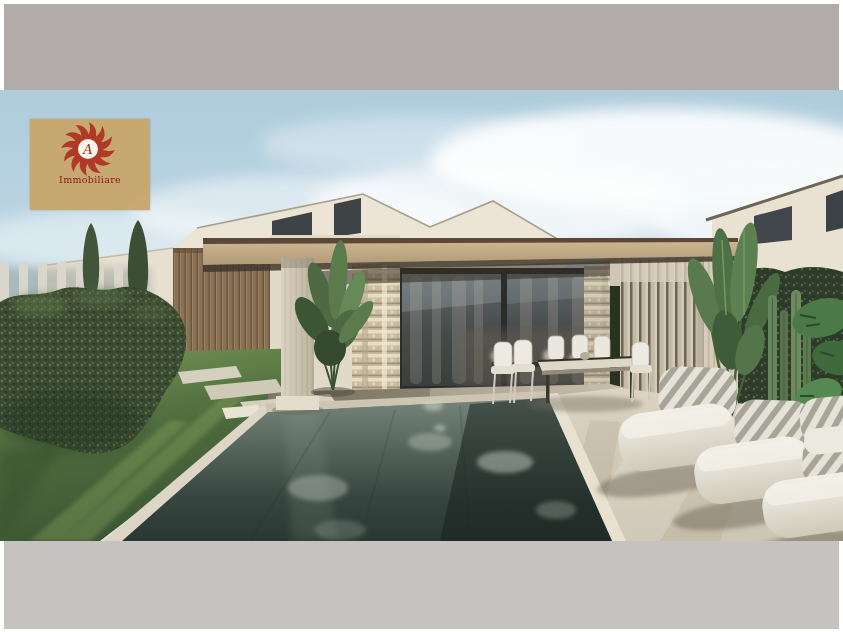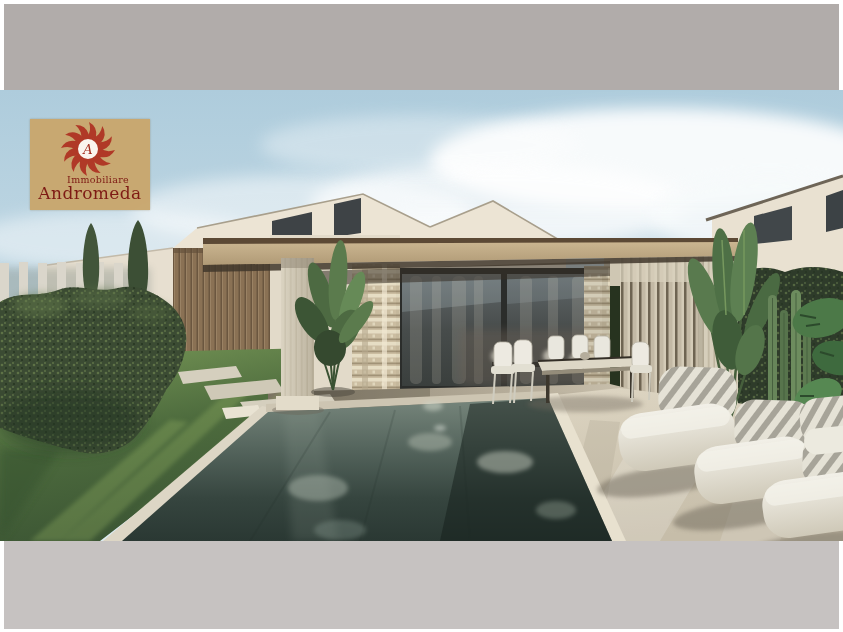--- a/index.html
+++ b/index.html
@@ -5,21 +5,21 @@
   html,body{margin:0;padding:0;background:#ffffff;}
   .page{position:relative;width:843px;height:632px;background:#ffffff;overflow:hidden;}
   .band{position:absolute;left:4px;right:4px;}
   .band-top{top:4px;height:86px;background:#b1acaa;}
   .band-bottom{top:541px;bottom:3px;background:#c6c2c1;}
   .photo{position:absolute;left:0;top:90px;width:843px;height:451px;overflow:hidden;}
   .scene{display:block;width:843px;height:451px;}
   .logo{position:absolute;left:30px;top:29px;width:120px;height:91px;background:#c9a76e;opacity:.97;
         font-family:"DejaVu Serif","Liberation Serif",serif;text-align:center;box-shadow:0 0 2px rgba(120,95,50,.4);}
   .logo-sun{position:absolute;left:0;top:0;width:120px;height:91px;}
-  .logo-line1{position:absolute;left:0;top:55px;width:100%;font-size:9.5px;letter-spacing:.3px;color:#7d150e;margin-left:8px;}
+  .logo-line1{position:absolute;left:0;top:55px;width:100%;font-size:9.5px;letter-spacing:.3px;color:#7d150e;}
   .logo-line2{position:absolute;left:0;top:64px;width:100%;font-size:17px;letter-spacing:.4px;color:#7d150e;}
 </style>
 </head>
 <body>
 
 <div class="page">
   <div class="band band-top"></div>
 
   <div class="photo">
     <svg class="scene" viewBox="0 0 843 451" xmlns="http://www.w3.org/2000/svg">
@@ -421,18 +421,17 @@
             <path d="M-1,-12 Q4,-18 1,-27 Q10,-22 8,-12 Q5,-8 -1,-12 Z" transform="rotate(240)"></path>
             <path d="M-1,-12 Q4,-18 1,-27 Q10,-22 8,-12 Q5,-8 -1,-12 Z" transform="rotate(270)"></path>
             <path d="M-1,-12 Q4,-18 1,-27 Q10,-22 8,-12 Q5,-8 -1,-12 Z" transform="rotate(300)"></path>
             <path d="M-1,-12 Q4,-18 1,-27 Q10,-22 8,-12 Q5,-8 -1,-12 Z" transform="rotate(330)"></path>
           </g>
           <circle r="11" fill="#fdf6ee" stroke="#b03522" stroke-width="2"></circle>
           <text x="0" y="4.5" text-anchor="middle" font-family="DejaVu Serif, Liberation Serif, serif" font-style="italic" font-size="13" fill="#a22818">A</text>
         </g>
       </svg>
       <div class="logo-line1">Immobiliare</div>
-      <div class="logo-line2">Andromeda</div>
     </div>
   </div>
 
   <div class="band band-bottom"></div>
 </div>
 
 </body></html>

